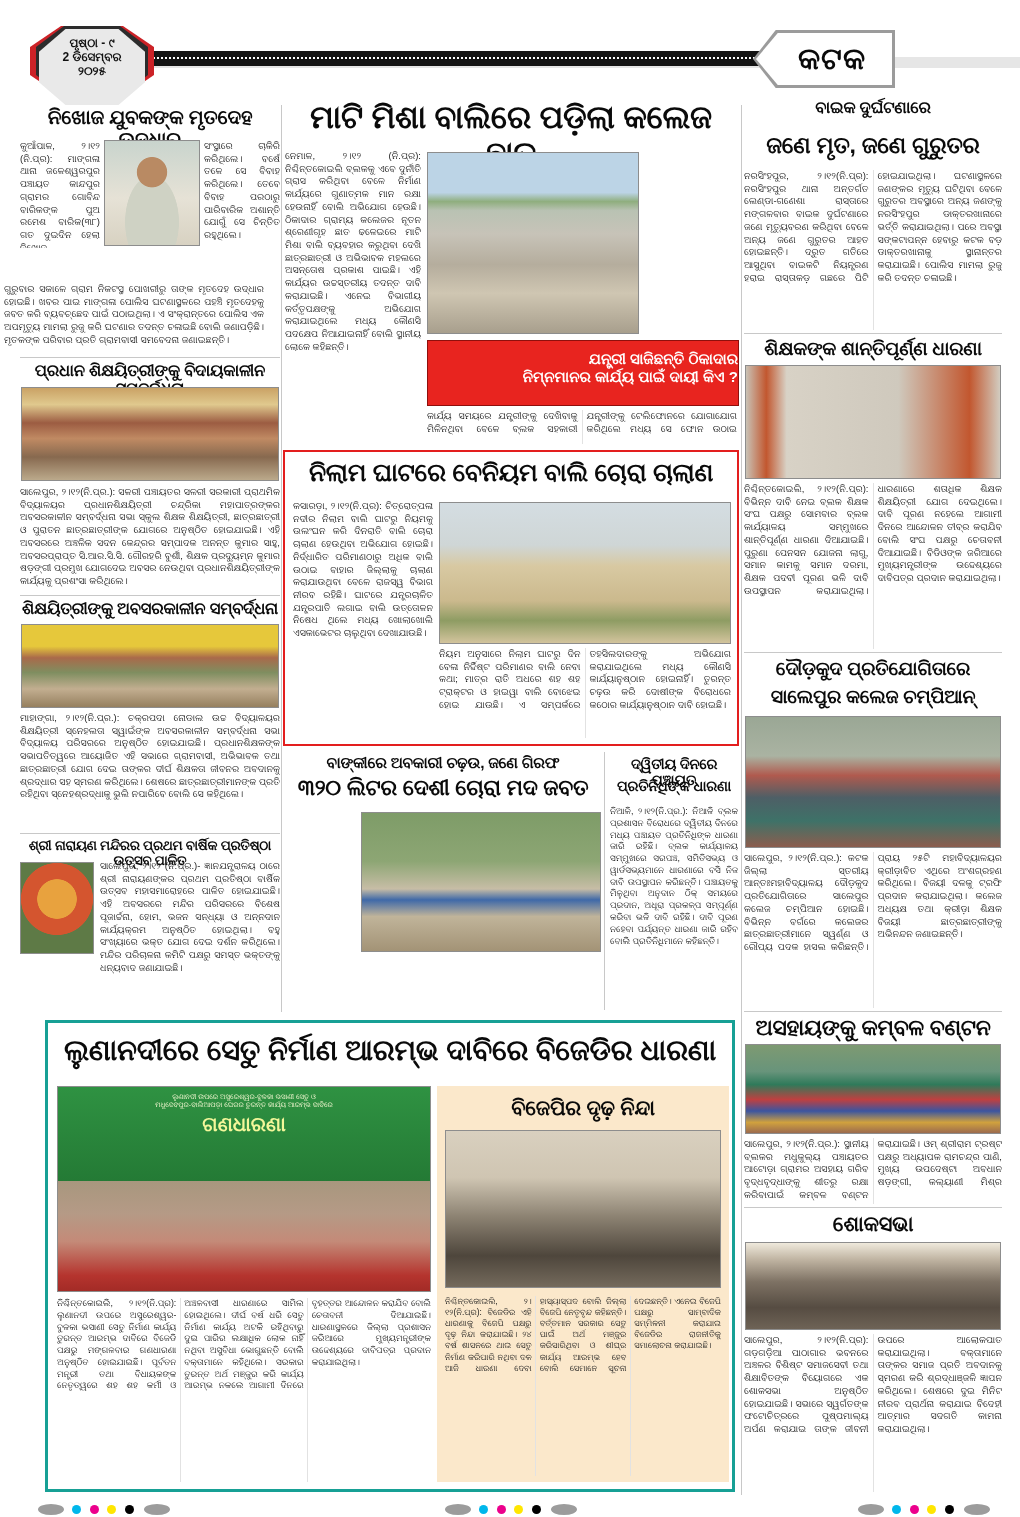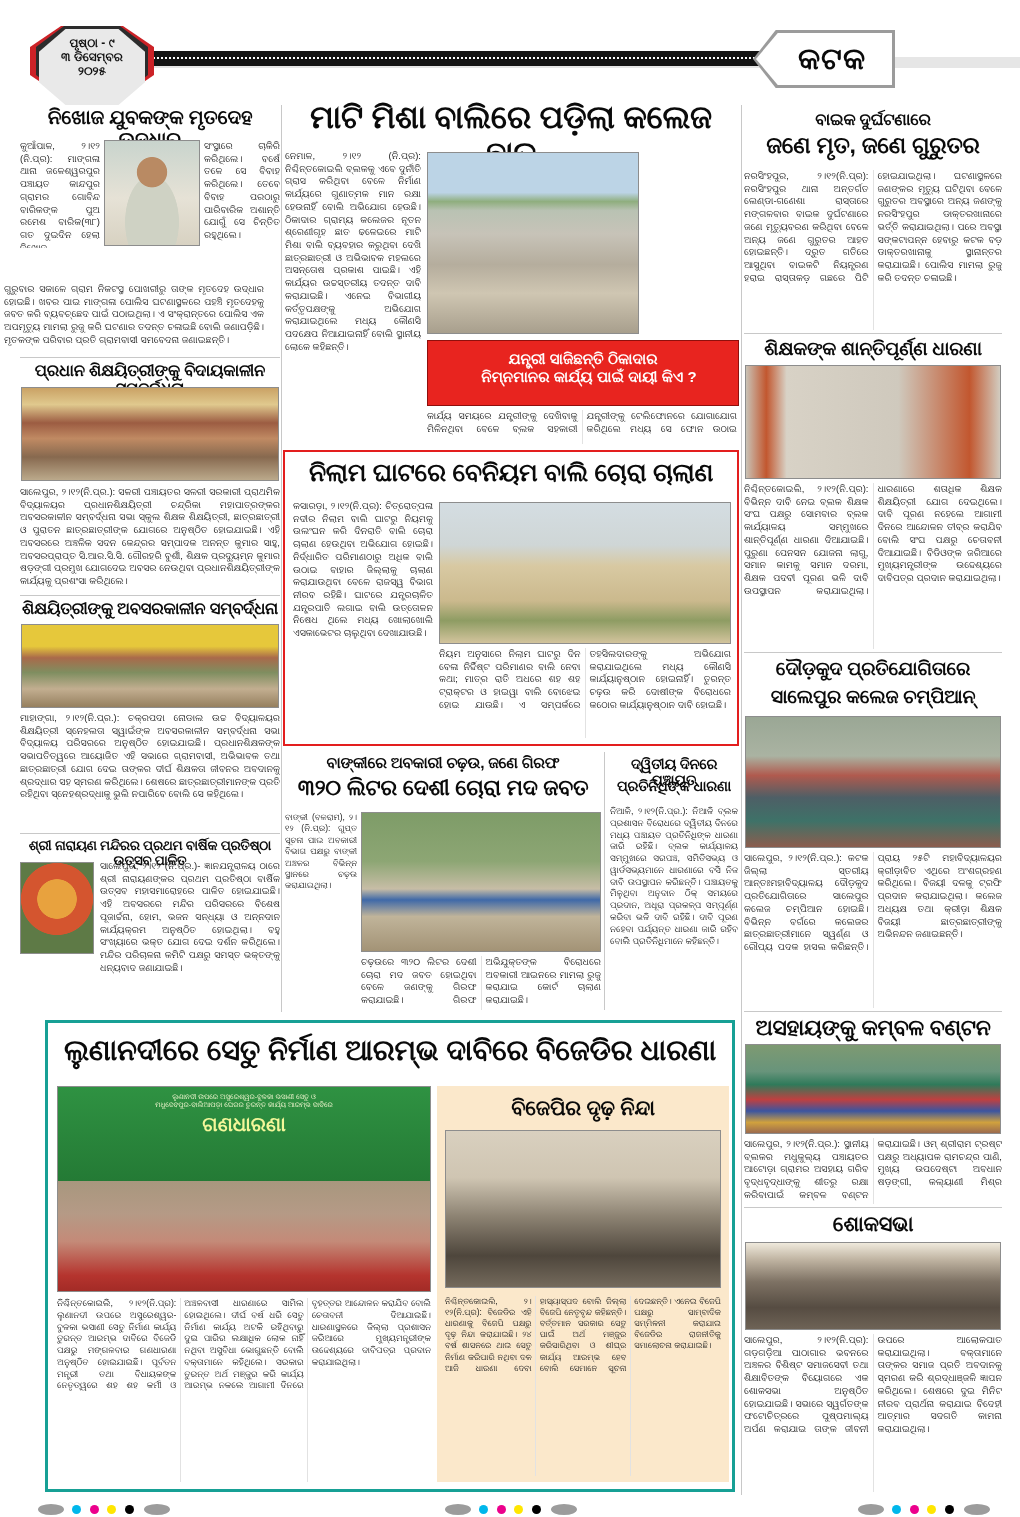--- a/index.html
+++ b/index.html
@@ -48,21 +48,21 @@
   <div class="abs" style="left:0;top:0;width:1020px;height:100px;">
     <div class="abs" style="left:150px;top:57px;width:870px;height:11px;background:#e6e6e6;"></div>
     <div class="abs" style="left:150px;top:51px;width:612px;height:15px;background:#141414;">
       <div class="dotline" style="margin-top:6px;"></div>
     </div>
 
     <div class="abs oct" style="left:30px;top:26px;width:124px;height:70px;background:#cc2227;"></div>
     <div class="abs oct" style="left:36px;top:26px;width:112px;height:70px;background:#2c2c2c;"></div>
     <div class="abs oct" style="left:39px;top:29px;width:106px;height:76px;background:#e9e9e9;text-align:center;">
       <div style="font-size:12px;font-weight:700;color:#111;margin-top:7px;">ପୃଷ୍ଠା - ୯</div>
-      <div style="font-size:12px;font-weight:700;color:#111;">୩ ଡିସେମ୍ବର</div>
+      <div style="font-size:12px;font-weight:700;color:#111;">2 ଡିସେମ୍ବର</div>
       <div style="font-size:12px;font-weight:700;color:#111;">୨୦୨୫</div>
     </div>
 
     <div class="abs banner-shape" style="left:753px;top:30px;width:142px;height:58px;background:#9b9b9b;"></div>
     <div class="abs banner-shape" style="left:756px;top:33px;width:136px;height:52px;background:#ffffff;">
       <div style="font-size:30px;font-weight:800;color:#0a0a0a;text-align:center;padding-left:16px;line-height:52px;letter-spacing:1px;">କଟକ</div>
     </div>
 
   </div>
 
@@ -88,44 +88,42 @@
   <div class="abs hline" style="left:20px;top:833px;width:260px;"></div>
   <div class="abs hl" style="left:20px;top:838px;width:260px;font-size:13.5px;">ଶ୍ରୀ ନାରାୟଣ ମନ୍ଦିରର ପ୍ରଥମ ବାର୍ଷିକ ପ୍ରତିଷ୍ଠା ଉତ୍ସବ ପାଳିତ</div>
   <div class="abs" style="left:20px;top:860px;width:260px;height:150px;">
     <div class="photo" style="float:left;width:74px;height:92px;margin:2px 6px 2px 0;background:radial-gradient(circle at 50% 40%,#e8a23e 0 30%,#d4552f 31% 55%,#5e7a46 56%);"></div>
     <div class="body-txt" style="height:150px;">ସାଲେପୁର, ୨।୧୨ (ନି.ପ୍ର.)- ଜ୍ଞାନଯନ୍ତ୍ରାଳୟ ଠାରେ ଶ୍ରୀ ନାରାୟଣଙ୍କର ପ୍ରଥମ ପ୍ରତିଷ୍ଠା ବାର୍ଷିକ ଉତ୍ସବ ମହାସମାରୋହରେ ପାଳିତ ହୋଇଯାଇଛି। ଏହି ଅବସରରେ ମନ୍ଦିର ପରିସରରେ ବିଶେଷ ପୂଜାର୍ଚ୍ଚନା, ହୋମ, ଭଜନ ସନ୍ଧ୍ୟା ଓ ଅନ୍ନଦାନ କାର୍ଯ୍ୟକ୍ରମ ଅନୁଷ୍ଠିତ ହୋଇଥିଲା। ବହୁ ସଂଖ୍ୟାରେ ଭକ୍ତ ଯୋଗ ଦେଇ ଦର୍ଶନ କରିଥିଲେ। ମନ୍ଦିର ପରିଚାଳନା କମିଟି ପକ୍ଷରୁ ସମସ୍ତ ଭକ୍ତଙ୍କୁ ଧନ୍ୟବାଦ ଜଣାଯାଇଛି।</div>
   </div>
 
   <div class="abs hl" style="left:285px;top:100px;width:452px;font-size:32px;">ମାଟି ମିଶା ବାଲିରେ ପଡ଼ିଲା କଲେଜ ଛାତ</div>
   <div class="abs body-txt" style="left:285px;top:150px;width:136px;height:292px;">ନେମାଳ, ୨।୧୨ (ନି.ପ୍ର): ନିଶ୍ଚିନ୍ତକୋଇଲି ବ୍ଲକକୁ ଏବେ ଦୁର୍ନୀତି ଗ୍ରାସ କରିଥିବା ବେଳେ ନିର୍ମାଣ କାର୍ଯ୍ୟରେ ଗୁଣାତ୍ମକ ମାନ ରକ୍ଷା ହେଉନାହିଁ ବୋଲି ଅଭିଯୋଗ ହେଉଛି। ଠିକାଦାର ଗ୍ରାମ୍ୟ କଲେଜର ନୂତନ ଶ୍ରେଣୀଗୃହ ଛାତ ଢଳେଇରେ ମାଟି ମିଶା ବାଲି ବ୍ୟବହାର କରୁଥିବା ଦେଖି ଛାତ୍ରଛାତ୍ରୀ ଓ ଅଭିଭାବକ ମହଲରେ ଅସନ୍ତୋଷ ପ୍ରକାଶ ପାଇଛି। ଏହି କାର୍ଯ୍ୟର ଉଚ୍ଚସ୍ତରୀୟ ତଦନ୍ତ ଦାବି କରାଯାଇଛି। ଏନେଇ ବିଭାଗୀୟ କର୍ତ୍ତୃପକ୍ଷଙ୍କୁ ଅଭିଯୋଗ କରାଯାଇଥିଲେ ମଧ୍ୟ କୌଣସି ପଦକ୍ଷେପ ନିଆଯାଇନାହିଁ ବୋଲି ସ୍ଥାନୀୟ ଲୋକେ କହିଛନ୍ତି।</div>
   <div class="abs photo ph-construct" style="left:427px;top:152px;width:212px;height:182px;"></div>
-  <div class="abs redbox" style="left:427px;top:340px;width:310px;height:64px;border:1px solid #8f0f0c;">
+  <div class="abs redbox" style="left:427px;top:340px;width:310px;height:64px;border:1px solid #8f0f0c;text-align:right;">
     <div style="font-size:15px;margin-top:9px;">ଯନ୍ତ୍ରୀ ସାଜିଛନ୍ତି ଠିକାଦାର</div>
     <div style="font-size:15px;padding-left:12px;">ନିମ୍ନମାନର କାର୍ଯ୍ୟ ପାଇଁ ଦାୟୀ କିଏ ?</div>
   </div>
   <div class="abs body-txt c2" style="left:427px;top:410px;width:310px;height:34px;">କାର୍ଯ୍ୟ ସମୟରେ ଯନ୍ତ୍ରୀଙ୍କୁ ଦେଖିବାକୁ ମିଳିନଥିବା ବେଳେ ବ୍ଲକ ସହକାରୀ ଯନ୍ତ୍ରୀଙ୍କୁ ଟେଲିଫୋନରେ ଯୋଗାଯୋଗ କରିଥିଲେ ମଧ୍ୟ ସେ ଫୋନ ଉଠାଇ ନଥିଲେ।</div>
 
   <div class="abs" style="left:283px;top:450px;width:456px;height:296px;border:2px solid #e31e1e;box-sizing:border-box;"></div>
   <div class="abs hl" style="left:293px;top:458px;width:436px;font-size:25px;">ନିଲାମ ଘାଟରେ ବେନିୟମ ବାଲି ଚୋରା ଚାଲାଣ</div>
   <div class="abs body-txt" style="left:293px;top:500px;width:140px;height:238px;">କସାରଡ଼ା, ୨।୧୨(ନି.ପ୍ର): ଚିତ୍ରୋତ୍ପଳା ନଦୀର ନିଲାମ ବାଲି ଘାଟରୁ ନିୟମକୁ ଉଲଂଘନ କରି ଦିନରାତି ବାଲି ଚୋରା ଚାଲାଣ ହେଉଥିବା ଅଭିଯୋଗ ହୋଇଛି। ନିର୍ଦ୍ଧାରିତ ପରିମାଣଠାରୁ ଅଧିକ ବାଲି ଉଠାଇ ବାହାର ଜିଲ୍ଲାକୁ ଚାଲାଣ କରାଯାଉଥିବା ବେଳେ ରାଜସ୍ୱ ବିଭାଗ ନୀରବ ରହିଛି। ଘାଟରେ ଯନ୍ତ୍ରଚାଳିତ ଯନ୍ତ୍ରପାତି ଲଗାଇ ବାଲି ଉତ୍ତୋଳନ ନିଷେଧ ଥିଲେ ମଧ୍ୟ ଖୋଲାଖୋଲି ଏସକାଭେଟର ଚାଲୁଥିବା ଦେଖାଯାଉଛି।</div>
   <div class="abs photo ph-sand" style="left:439px;top:502px;width:292px;height:142px;"></div>
   <div class="abs body-txt c2" style="left:439px;top:648px;width:292px;height:90px;">ନିୟମ ଅନୁସାରେ ନିଲାମ ଘାଟରୁ ଦିନ ବେଳା ନିର୍ଦ୍ଦିଷ୍ଟ ପରିମାଣର ବାଲି ନେବା କଥା; ମାତ୍ର ରାତି ଅଧରେ ଶହ ଶହ ଟ୍ରାକ୍ଟର ଓ ହାଇୱା ବାଲି ବୋଝେଇ ହୋଇ ଯାଉଛି। ଏ ସମ୍ପର୍କରେ ତହସିଲଦାରଙ୍କୁ ଅଭିଯୋଗ କରାଯାଇଥିଲେ ମଧ୍ୟ କୌଣସି କାର୍ଯ୍ୟାନୁଷ୍ଠାନ ହୋଇନାହିଁ। ତୁରନ୍ତ ଚଢ଼ଉ କରି ଦୋଷୀଙ୍କ ବିରୋଧରେ କଠୋର କାର୍ଯ୍ୟାନୁଷ୍ଠାନ ଦାବି ହୋଇଛି।</div>
 
   <div class="abs hl" style="left:285px;top:754px;width:316px;font-size:15.5px;">ବାଙ୍କୀରେ ଅବକାରୀ ଚଢ଼ଉ, ଜଣେ ଗିରଫ</div>
   <div class="abs hl" style="left:285px;top:776px;width:316px;font-size:22px;">୩୨୦ ଲିଟର ଦେଶୀ ଚୋରା ମଦ ଜବତ</div>
-  <div class="abs body-txt" style="left:285px;top:812px;width:72px;height:198px;font-size:8.5px;">ବାଙ୍କୀ (ବଳରାମ), ୨।୧୨ (ନି.ପ୍ର): ଗୁପ୍ତ ସୂଚନା ପାଇ ଅବକାରୀ ବିଭାଗ ପକ୍ଷରୁ ବାଙ୍କୀ ଅଞ୍ଚଳର ବିଭିନ୍ନ ସ୍ଥାନରେ ଚଢ଼ଉ କରାଯାଇଥିଲା।</div>
   <div class="abs photo ph-liquor" style="left:361px;top:812px;width:240px;height:140px;"></div>
-  <div class="abs body-txt c2" style="left:361px;top:956px;width:240px;height:54px;">ଚଢ଼ଉରେ ୩୨୦ ଲିଟର ଦେଶୀ ଚୋରା ମଦ ଜବତ ହୋଇଥିବା ବେଳେ ଜଣଙ୍କୁ ଗିରଫ କରାଯାଇଛି। ଗିରଫ ଅଭିଯୁକ୍ତଙ୍କ ବିରୋଧରେ ଅବକାରୀ ଆଇନରେ ମାମଲା ରୁଜୁ କରାଯାଇ କୋର୍ଟ ଚାଲାଣ କରାଯାଇଛି।</div>
 
   <div class="abs vline" style="left:604px;top:752px;height:258px;"></div>
   <div class="abs hl" style="left:610px;top:756px;width:128px;font-size:14.5px;">ଦ୍ୱିତୀୟ ଦିନରେ ପଞ୍ଚାୟତ</div>
   <div class="abs hl" style="left:610px;top:778px;width:128px;font-size:14.5px;">ପ୍ରତିନିଧିଙ୍କ ଧାରଣା</div>
   <div class="abs body-txt" style="left:610px;top:806px;width:128px;height:206px;font-size:8.8px;">ନିଆଳି, ୨।୧୨(ନି.ପ୍ର.): ନିଆଳି ବ୍ଲକ ପ୍ରଶାସନ ବିରୋଧରେ ଦ୍ୱିତୀୟ ଦିନରେ ମଧ୍ୟ ପଞ୍ଚାୟତ ପ୍ରତିନିଧିଙ୍କ ଧାରଣା ଜାରି ରହିଛି। ବ୍ଲକ କାର୍ଯ୍ୟାଳୟ ସମ୍ମୁଖରେ ସରପଞ୍ଚ, ସମିତିସଭ୍ୟ ଓ ୱାର୍ଡସଭ୍ୟମାନେ ଧାରଣାରେ ବସି ନିଜ ଦାବି ଉପସ୍ଥାପନ କରିଛନ୍ତି। ପଞ୍ଚାୟତକୁ ମିଳୁଥିବା ଅନୁଦାନ ଠିକ୍ ସମୟରେ ପ୍ରଦାନ, ଅଧୂରା ପ୍ରକଳ୍ପ ସମ୍ପୂର୍ଣ୍ଣ କରିବା ଭଳି ଦାବି ରହିଛି। ଦାବି ପୂରଣ ନହେବା ପର୍ଯ୍ୟନ୍ତ ଧାରଣା ଜାରି ରହିବ ବୋଲି ପ୍ରତିନିଧିମାନେ କହିଛନ୍ତି।</div>
 
-  <div class="abs hl" style="left:744px;top:110px;width:258px;font-size:16.5px;">ବାଇକ ଦୁର୍ଘଟଣାରେ</div>
+  <div class="abs hl" style="left:744px;top:98px;width:258px;font-size:16.5px;">ବାଇକ ଦୁର୍ଘଟଣାରେ</div>
   <div class="abs hl" style="left:744px;top:133px;width:258px;font-size:23px;">ଜଣେ ମୃତ, ଜଣେ ଗୁରୁତର</div>
   <div class="abs body-txt c2" style="left:744px;top:170px;width:258px;height:160px;">ନରସିଂହପୁର, ୨।୧୨(ନି.ପ୍ର): ନରସିଂହପୁର ଥାନା ଅନ୍ତର୍ଗତ ଲେଣ୍ଡା-ଗଣେଶା ରାସ୍ତାରେ ମଙ୍ଗଳବାର ବାଇକ ଦୁର୍ଘଟଣାରେ ଜଣେ ମୃତ୍ୟୁବରଣ କରିଥିବା ବେଳେ ଅନ୍ୟ ଜଣେ ଗୁରୁତର ଆହତ ହୋଇଛନ୍ତି। ଦ୍ରୁତ ଗତିରେ ଆସୁଥିବା ବାଇକଟି ନିୟନ୍ତ୍ରଣ ହରାଇ ରାସ୍ତାକଡ଼ ଗଛରେ ପିଟି ହୋଇଯାଇଥିଲା। ଘଟଣାସ୍ଥଳରେ ଜଣଙ୍କର ମୃତ୍ୟୁ ଘଟିଥିବା ବେଳେ ଗୁରୁତର ଅବସ୍ଥାରେ ଅନ୍ୟ ଜଣଙ୍କୁ ନରସିଂହପୁର ଡାକ୍ତରଖାନାରେ ଭର୍ତ୍ତି କରାଯାଇଥିଲା। ପରେ ଅବସ୍ଥା ସଙ୍କଟାପନ୍ନ ହେବାରୁ କଟକ ବଡ଼ ଡାକ୍ତରଖାନାକୁ ସ୍ଥାନାନ୍ତର କରାଯାଇଛି। ପୋଲିସ ମାମଲା ରୁଜୁ କରି ତଦନ୍ତ ଚଳାଇଛି।</div>
 
   <div class="abs hline" style="left:744px;top:333px;width:258px;"></div>
   <div class="abs hl" style="left:744px;top:338px;width:258px;font-size:19px;">ଶିକ୍ଷକଙ୍କ ଶାନ୍ତିପୂର୍ଣ୍ଣ ଧାରଣା</div>
   <div class="abs photo ph-teachers" style="left:745px;top:365px;width:256px;height:114px;"></div>
   <div class="abs body-txt c2" style="left:744px;top:483px;width:258px;height:166px;">ନିଶ୍ଚିନ୍ତକୋଇଲି, ୨।୧୨(ନି.ପ୍ର): ବିଭିନ୍ନ ଦାବି ନେଇ ବ୍ଲକ ଶିକ୍ଷକ ସଂଘ ପକ୍ଷରୁ ସୋମବାର ବ୍ଲକ କାର୍ଯ୍ୟାଳୟ ସମ୍ମୁଖରେ ଶାନ୍ତିପୂର୍ଣ୍ଣ ଧାରଣା ଦିଆଯାଇଛି। ପୁରୁଣା ପେନସନ ଯୋଜନା ଲାଗୁ, ସମାନ କାମକୁ ସମାନ ଦରମା, ଶିକ୍ଷକ ପଦବୀ ପୂରଣ ଭଳି ଦାବି ଉପସ୍ଥାପନ କରାଯାଇଥିଲା। ଧାରଣାରେ ଶତାଧିକ ଶିକ୍ଷକ ଶିକ୍ଷୟିତ୍ରୀ ଯୋଗ ଦେଇଥିଲେ। ଦାବି ପୂରଣ ନହେଲେ ଆଗାମୀ ଦିନରେ ଆନ୍ଦୋଳନ ତୀବ୍ର କରାଯିବ ବୋଲି ସଂଘ ପକ୍ଷରୁ ଚେତାବନୀ ଦିଆଯାଇଛି। ବିଡିଓଙ୍କ ଜରିଆରେ ମୁଖ୍ୟମନ୍ତ୍ରୀଙ୍କ ଉଦ୍ଦେଶ୍ୟରେ ଦାବିପତ୍ର ପ୍ରଦାନ କରାଯାଇଥିଲା।</div>
 
   <div class="abs hline" style="left:744px;top:652px;width:258px;"></div>
   <div class="abs hl" style="left:744px;top:658px;width:258px;font-size:19px;">ଦୌଡ଼କୁଦ ପ୍ରତିଯୋଗିତାରେ</div>

